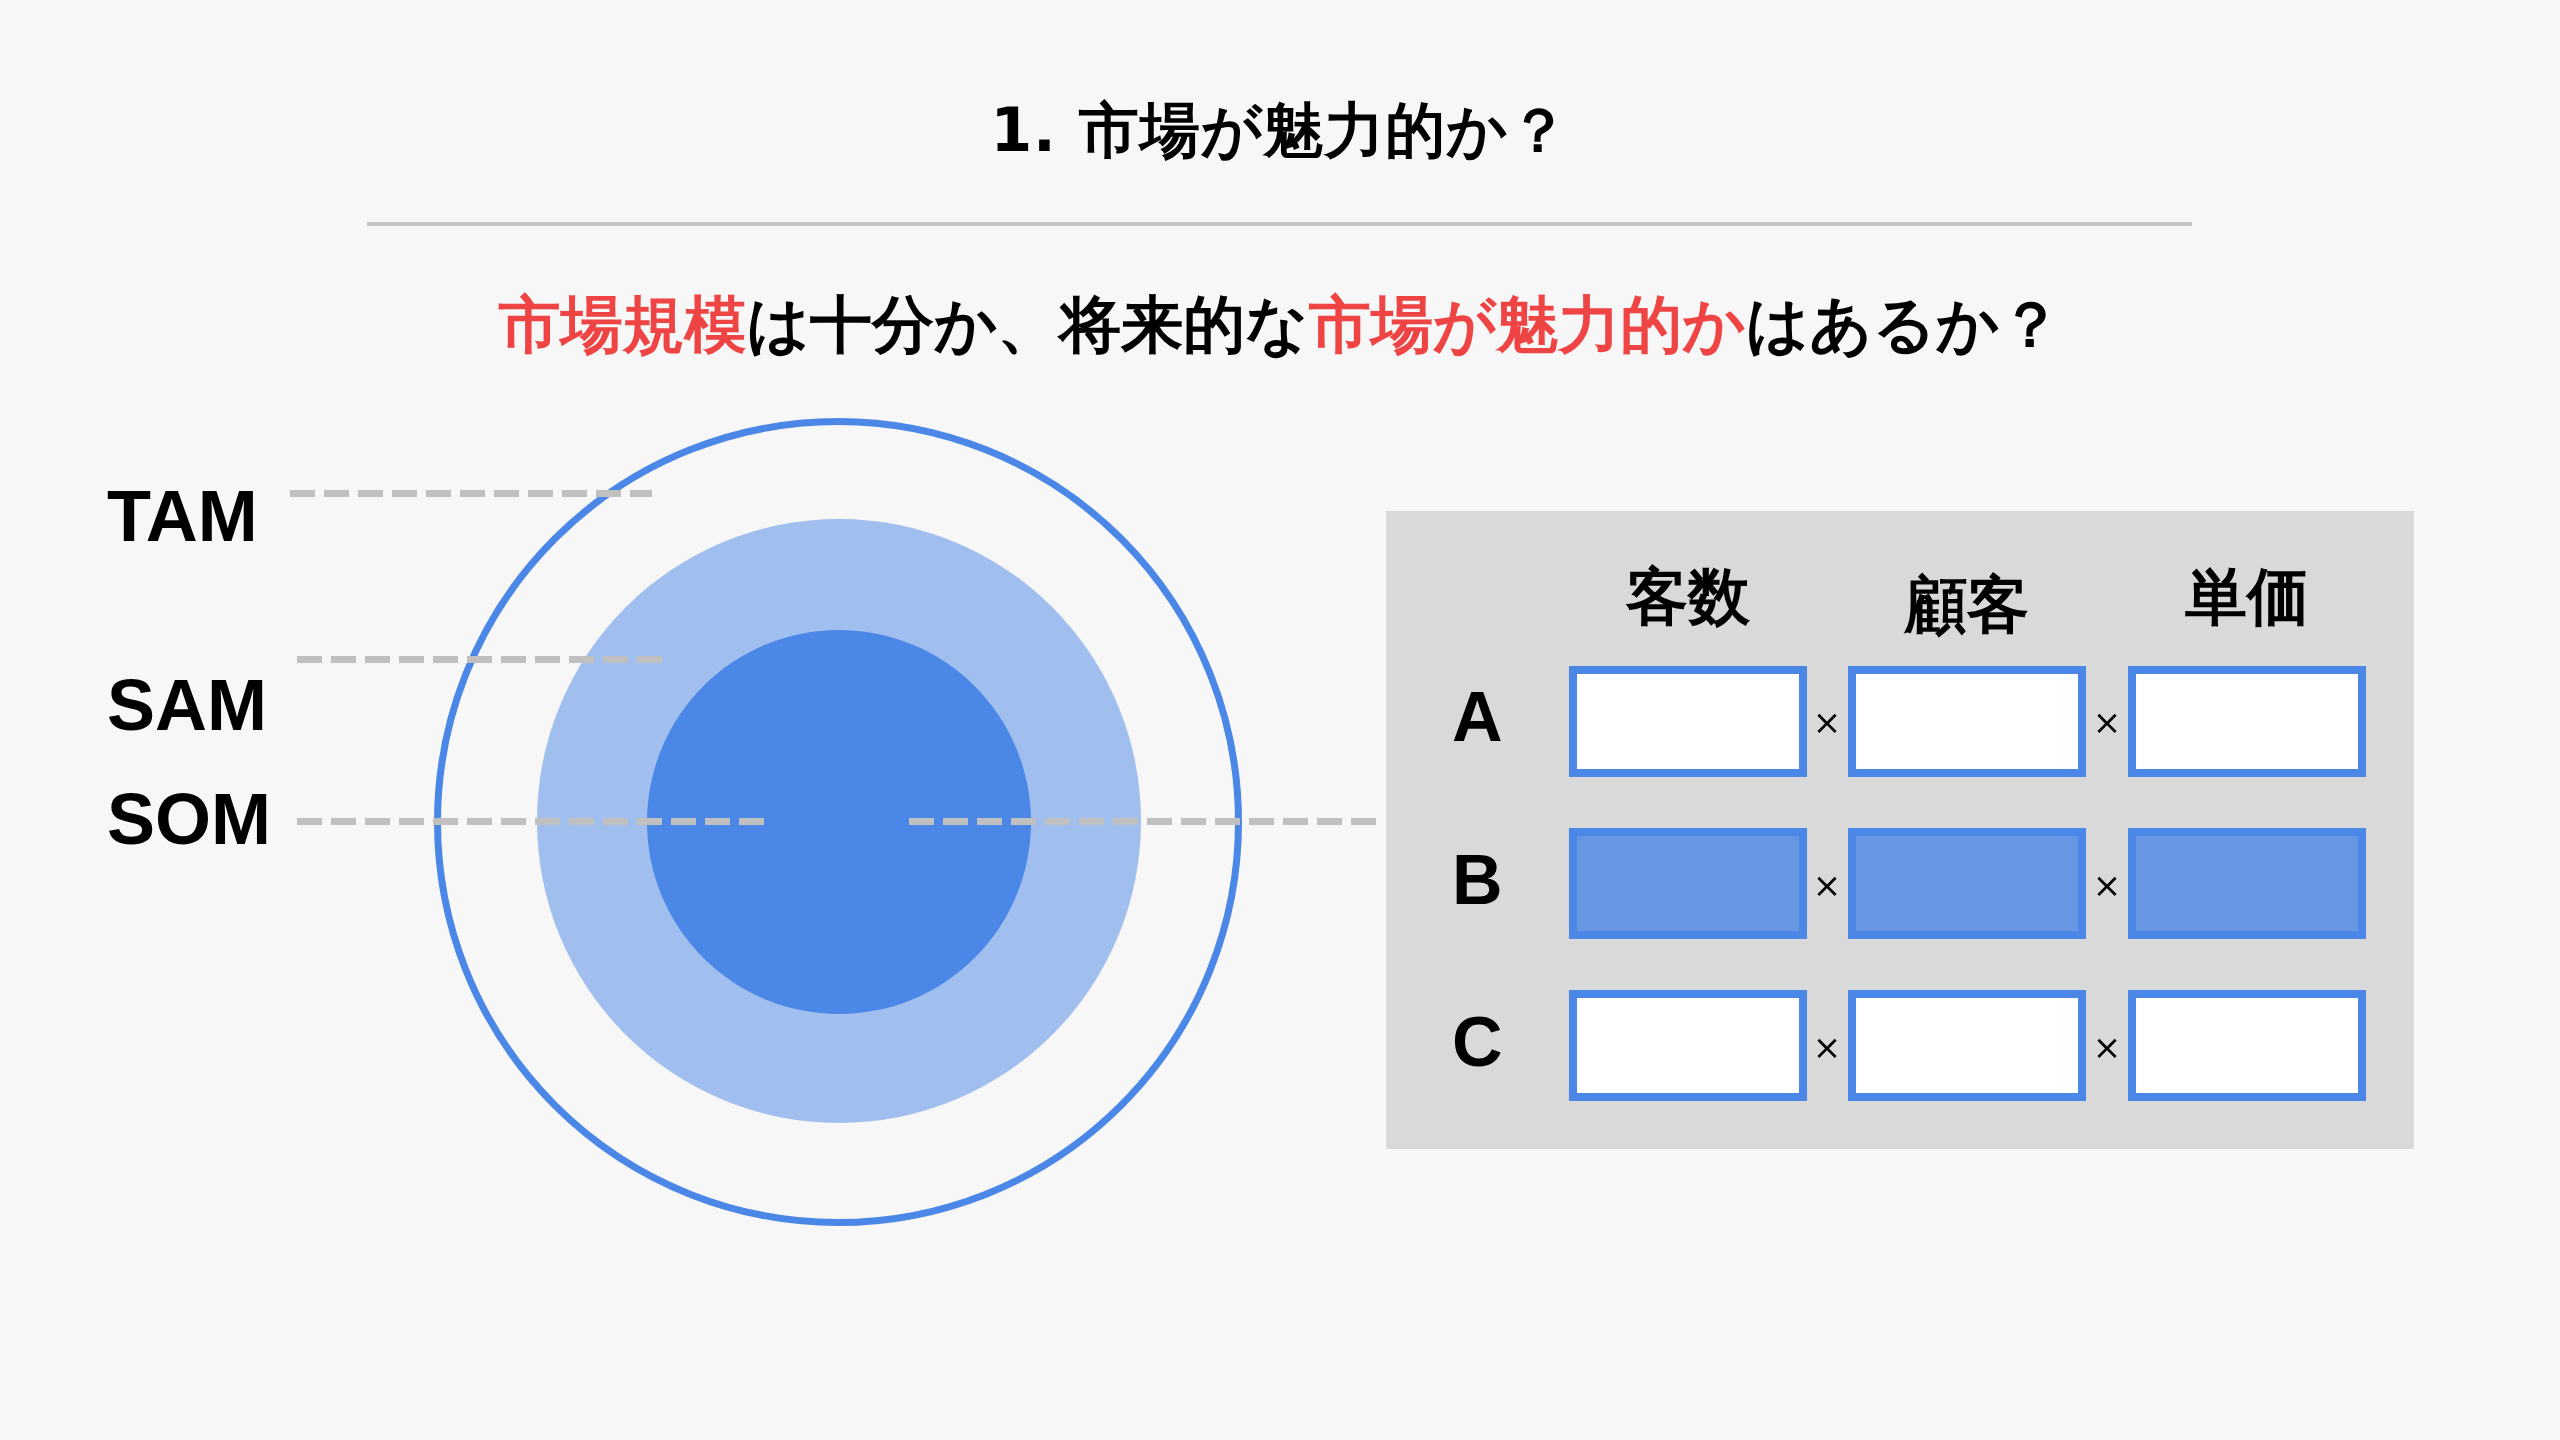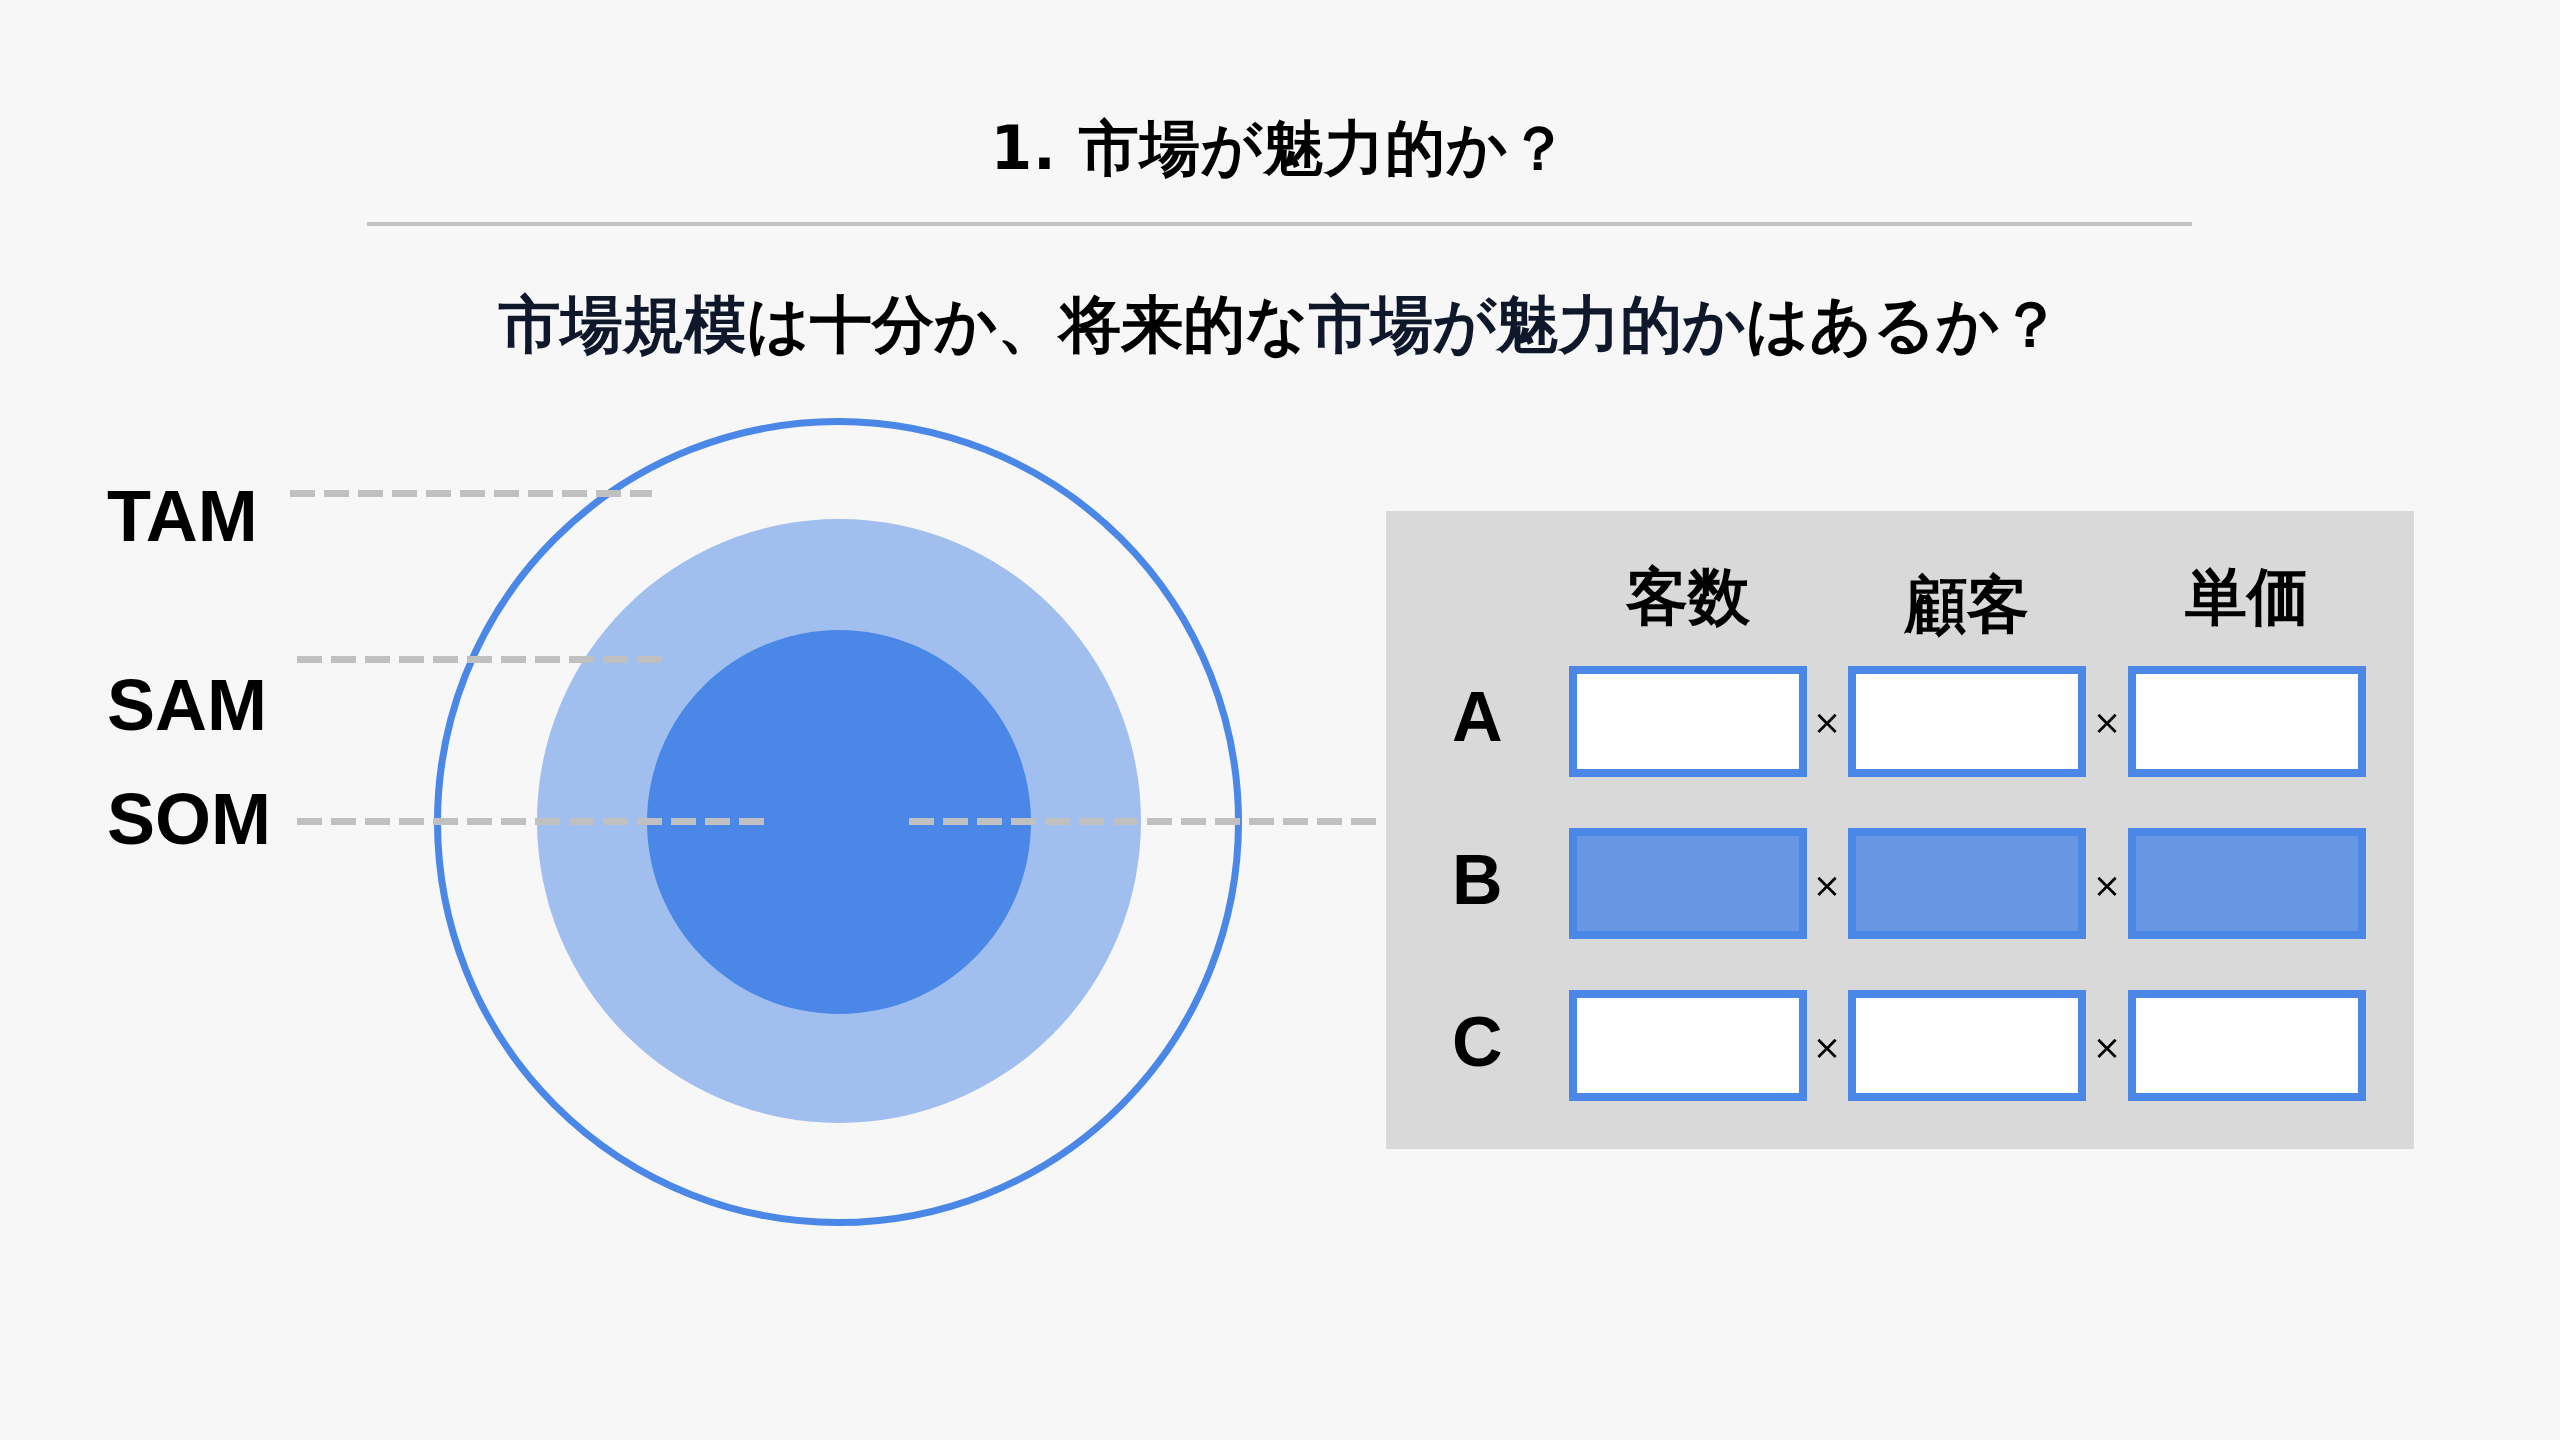--- a/index.html
+++ b/index.html
@@ -4,29 +4,29 @@
 <style>
   html, body { margin:0; padding:0; }
   body {
     width:2560px; height:1440px; position:relative; overflow:hidden;
     background:#F7F7F7;
     font-family:"DejaVu Sans","Liberation Sans",sans-serif;
     color:#000;
   }
   .abs { position:absolute; }
   .title {
-    left:0; width:2560px; top:108px; text-align:center;
+    left:0; width:2560px; top:90px; text-align:center;
     font-size:60px; font-weight:bold; line-height:80px; letter-spacing:1px;
   }
   .divider { left:367px; top:222px; width:1825px; height:4px; background:#C4C4C4; }
   .subtitle {
     left:0; width:2560px; top:285px; text-align:center;
     font-size:62px; font-weight:bold; line-height:80px;
   }
-  .subtitle .hl { color:#0f172a; }
+  .subtitle .hl { color:#ef4444; }
   .label {
     font-family:"Liberation Sans","DejaVu Sans",sans-serif;
     font-size:72px; font-weight:bold; line-height:72px; left:107px;
   }
   .dash {
     height:7px;
     background-image:repeating-linear-gradient(90deg,#C0C0C0 0 25px,transparent 25px 34px);
   }
   .ring { border-radius:50%; box-sizing:border-box; }
   .panel { left:1386px; top:511px; width:1028px; height:638px; background:#D9D9D9; }

